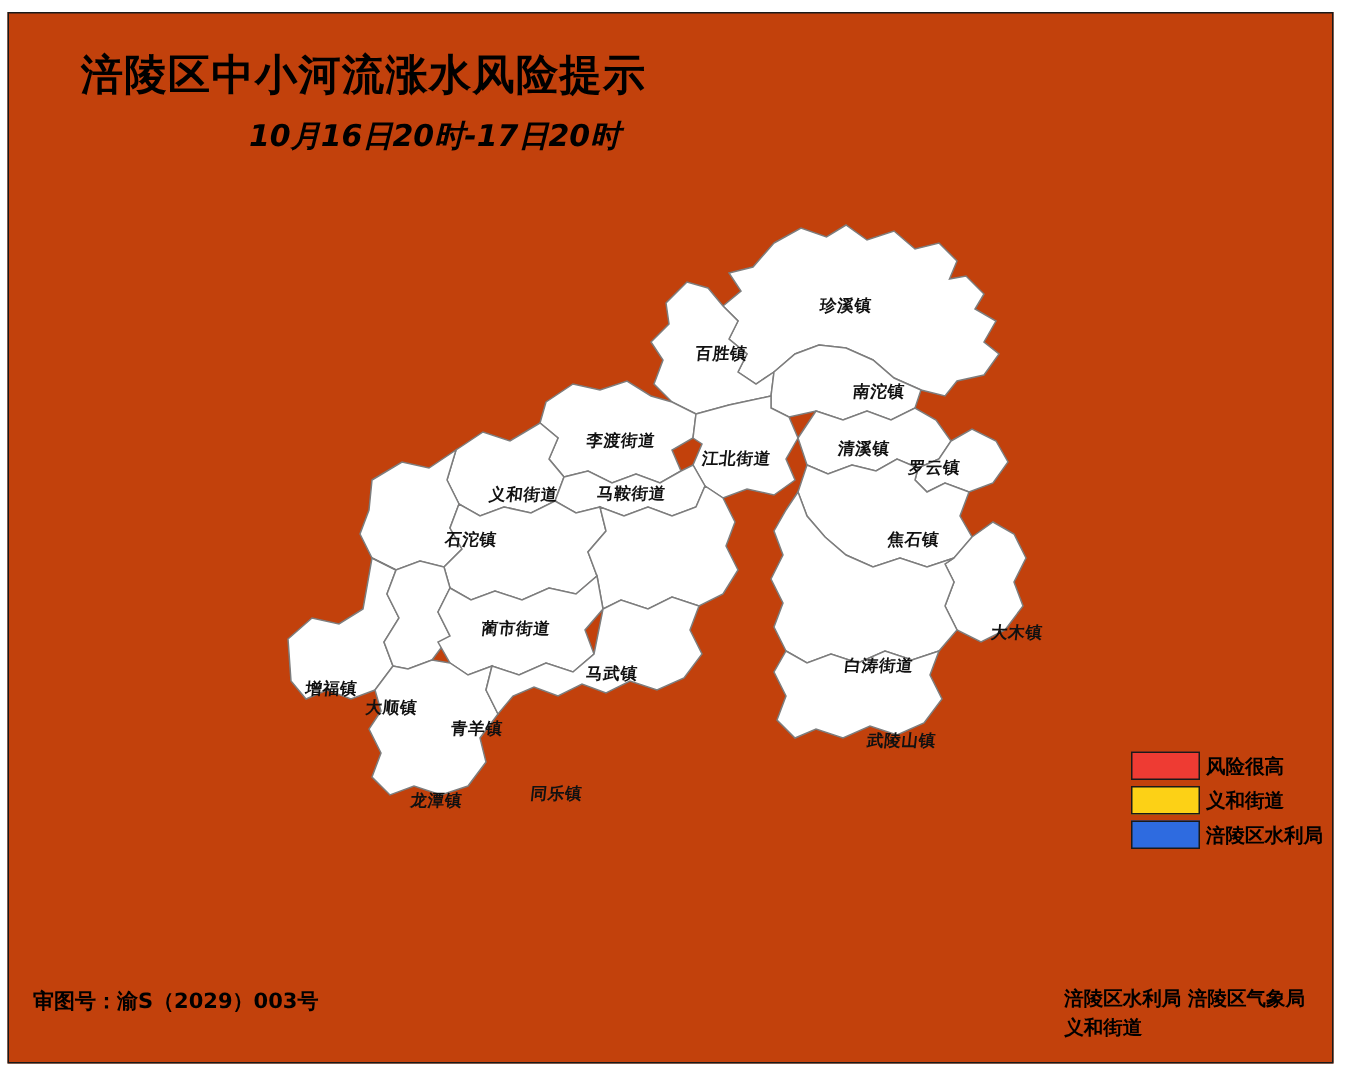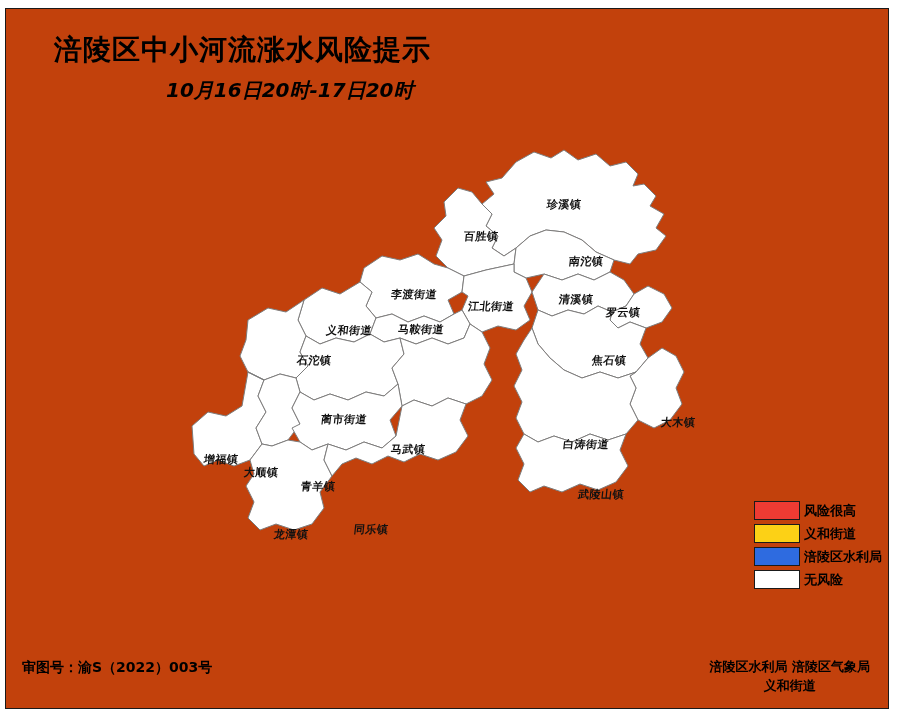--- a/index.html
+++ b/index.html
@@ -38,21 +38,21 @@
   .lg-tx{
     font-family:"DejaVu Serif","Liberation Serif",serif;
     font-size:13px;font-weight:600;margin-left:4px;white-space:nowrap;
   }
   #approval{
     position:absolute;left:16px;top:650px;
     font-family:"DejaVu Sans","Liberation Sans",sans-serif;
     font-size:14px;font-weight:600;white-space:nowrap;
   }
   #issuer{
-    position:absolute;right:18px;top:648px;text-align:center;
+    position:absolute;right:18px;top:648px;
     font-family:"DejaVu Serif","Liberation Serif",serif;
     font-size:13px;font-weight:600;line-height:19px;white-space:nowrap;
   }
 </style>
 </head>
 <body>
 
 <div id="frame">
 
   <div id="title">涪陵区中小河流涨水风险提示</div>
@@ -114,26 +114,22 @@
       <div class="lg-tx">风险很高</div>
     </div>
     <div class="lg-row">
       <div class="lg-sw" style="background:#FCD116;"></div>
       <div class="lg-tx">义和街道</div>
     </div>
     <div class="lg-row">
       <div class="lg-sw" style="background:#2E6BE0;"></div>
       <div class="lg-tx">涪陵区水利局</div>
     </div>
-    <div class="lg-row">
-      <div class="lg-sw" style="background:#FFFFFF;"></div>
-      <div class="lg-tx">无风险</div>
-    </div>
   </div>
 
-  <div id="approval">审图号：渝S（2022）003号</div>
+  <div id="approval">审图号：渝S（2029）003号</div>
 
   <div id="issuer">
     <div>涪陵区水利局 涪陵区气象局</div>
     <div>义和街道</div>
   </div>
 
 </div>
 
 </body></html>

